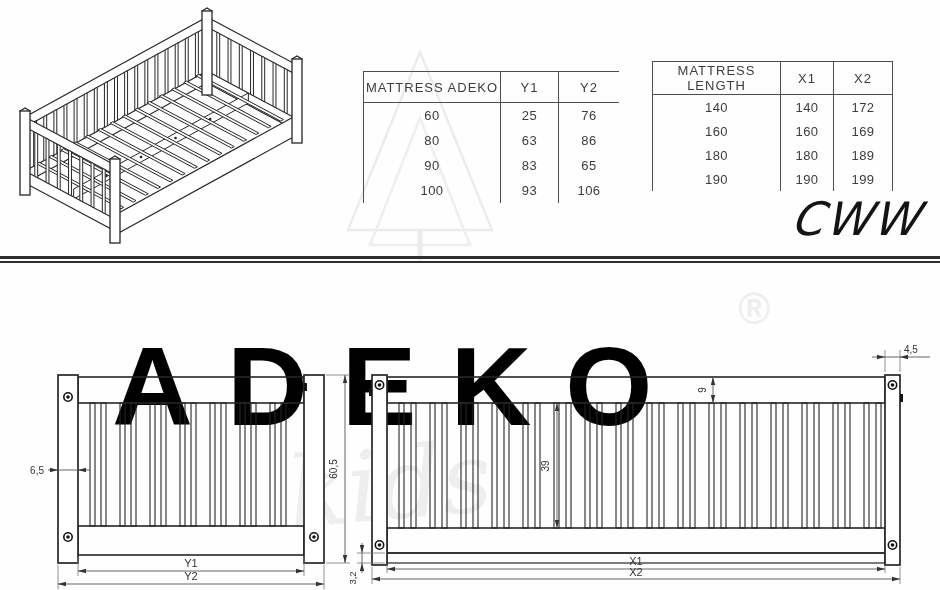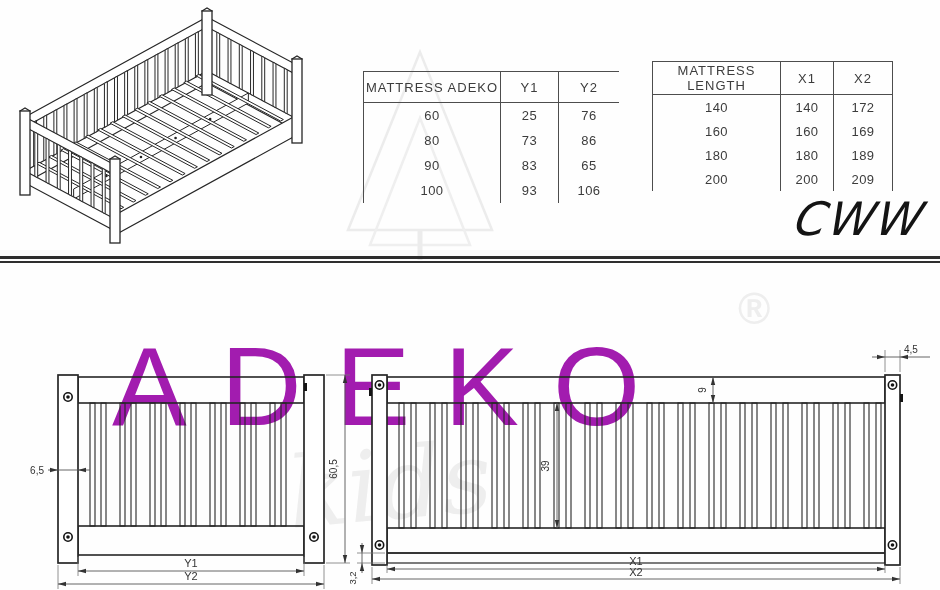--- a/index.html
+++ b/index.html
@@ -1,21 +1,21 @@
 <!DOCTYPE html>
 <html><head>
 <meta charset="utf-8">
 <style>
   html,body{margin:0;padding:0;background:#ffffff}
   body{width:940px;height:590px;overflow:hidden;font-family:"Liberation Sans",sans-serif}
   .sheet{position:relative;width:940px;height:590px;background:#fefefe}
 
   
   .wm{position:absolute;color:#efefef;pointer-events:none;white-space:nowrap}
-  .wm-adeko{left:112px;top:322px;font-size:112px;font-weight:400;letter-spacing:34px;color:#a21caf}
+  .wm-adeko{left:112px;top:322px;font-size:112px;font-weight:700;letter-spacing:34px;color:#000000}
   .wm-reg{left:738px;top:284px;font-size:44px;color:#eeeeee;font-weight:bold}
   .wm-kids{left:288px;top:428px;font-size:98px;font-style:italic;font-family:"DejaVu Serif",serif;color:#eeeeee;transform:rotate(-5deg)}
   .wm-tree{position:absolute;left:330px;top:0;pointer-events:none}
 
   
   .divider{position:absolute;left:0;top:256px;width:940px;height:7px;
            border-top:3px solid #2e2e2e;border-bottom:2px solid #2e2e2e;box-sizing:border-box}
 
   
   .dim-table{position:absolute;border-collapse:collapse;table-layout:fixed;
@@ -137,21 +137,21 @@
         </tr>
       </thead>
       <tbody>
         <tr>
           <td class="c0">60</td>
           <td class="c1">25</td>
           <td class="c2">76</td>
         </tr>
         <tr>
           <td class="c0">80</td>
-          <td class="c1">73</td>
+          <td class="c1">63</td>
           <td class="c2">86</td>
         </tr>
         <tr>
           <td class="c0">90</td>
           <td class="c1">83</td>
           <td class="c2">65</td>
         </tr>
         <tr>
           <td class="c0">100</td>
           <td class="c1">93</td>
@@ -177,23 +177,23 @@
           <td class="c0">160</td>
           <td class="c1">160</td>
           <td class="c2">169</td>
         </tr>
         <tr>
           <td class="c0">180</td>
           <td class="c1">180</td>
           <td class="c2">189</td>
         </tr>
         <tr>
-          <td class="c0">200</td>
-          <td class="c1">200</td>
-          <td class="c2">209</td>
+          <td class="c0">190</td>
+          <td class="c1">190</td>
+          <td class="c2">199</td>
         </tr>
       </tbody>
     </table>
 
   <div class="cww">CWW</div>
 
   <div class="divider"></div>
 
   <svg id="ortho-views" width="940" height="322" viewBox="0 268 940 322">
       <rect x="78" y="377" width="226" height="26" fill="none" stroke="#262626" stroke-width="1.6"></rect>

